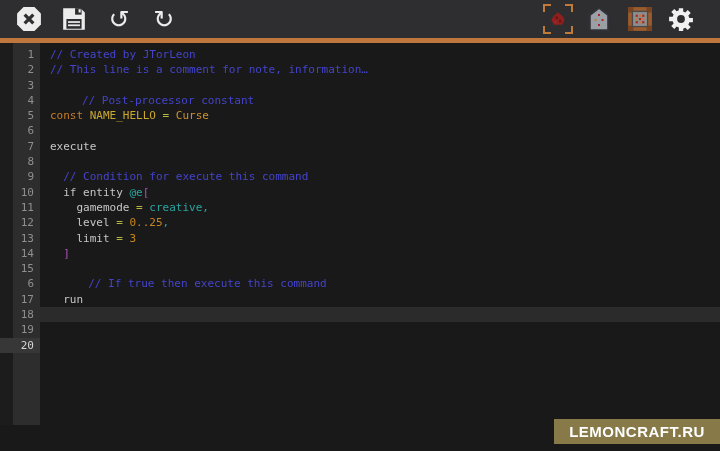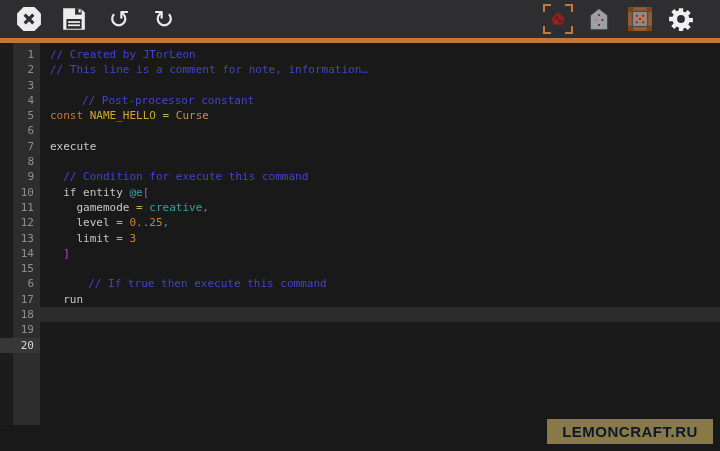--- a/index.html
+++ b/index.html
@@ -37,22 +37,22 @@
   .editor { display:flex; height:382px; font-family:"DejaVu Sans Mono", monospace; font-size:11px; }
   .gutter-col { width:40px; flex:none; padding-top:4px;
     background:linear-gradient(to right, #1c1c1c 0 13px, #2d2d2d 13px); }
   .code-col { flex:1; padding-top:4px; background:#191919; }
   .gcell { height:15.3px; line-height:15.3px; text-align:right; padding-right:6px; color:#8f8f8f; }
   .gcell.active { background:#373737; color:#d6d6d6; }
   .ccell { height:15.3px; line-height:15.3px; white-space:pre; padding-left:10px; color:#c6c6c6; }
   .ccell.active { background:#2b2b2b; }
 
   
-  .watermark { position:absolute; right:7px; bottom:7px; width:166px; height:25px;
-    background:#877a48; color:#0f172a; display:flex; align-items:center; justify-content:center;
+  .watermark { position:absolute; right:0; bottom:7px; width:166px; height:25px;
+    background:#877a48; color:#ffffff; display:flex; align-items:center; justify-content:center;
     font-size:15px; font-weight:bold; letter-spacing:.5px; }
 </style>
 </head>
 <body>
 
 <div class="window">
 
 
   <div class="toolbar">
     <div class="tb-group tb-left">

